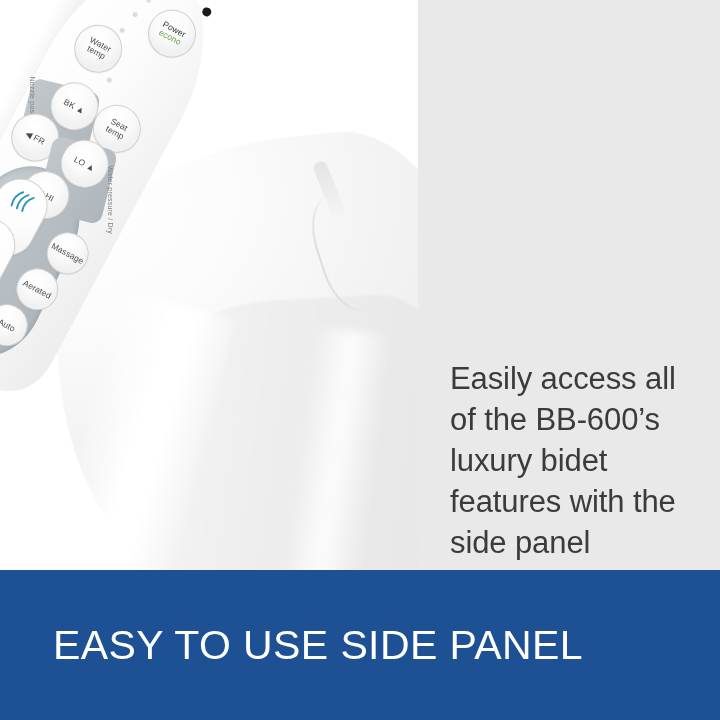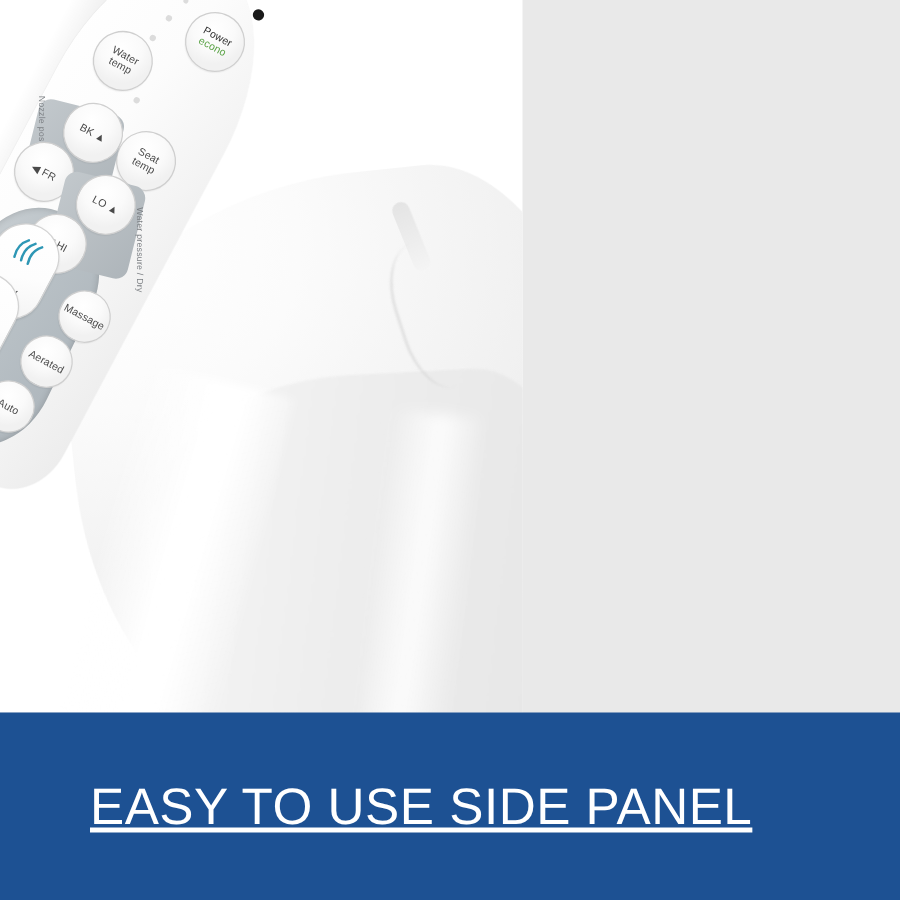--- a/index.html
+++ b/index.html
@@ -138,21 +138,21 @@
   }
 
   
   .banner{
     position:absolute;left:0;bottom:0;width:720px;height:150px;
     background:#1d5193;
     display:flex;align-items:center;
   }
   .banner .txt{
     color:#ffffff;font-size:41px;letter-spacing:.4px;
-    padding-left:72px;font-weight:400;white-space:nowrap;text-decoration:underline;
+    padding-left:53px;font-weight:400;white-space:nowrap;
   }
 </style>
 </head>
 <body>
 
 <div class="stage">
 
   <div class="photo">
     <div class="body-mass"></div>
     <div class="body-mass2"></div>
@@ -253,18 +253,19 @@
 
       <div class="brand">
         <div class="name">
           
         </div>
         <div class="model">BB-600</div>
       </div>
     </div>
   </div>
 
+  <div class="copy">Easily access all of the BB-600’s luxury bidet features with the side panel</div>
 
   <div class="banner">
     <span class="txt">EASY TO USE SIDE PANEL</span>
   </div>
 
 </div>
 
 </body></html>

